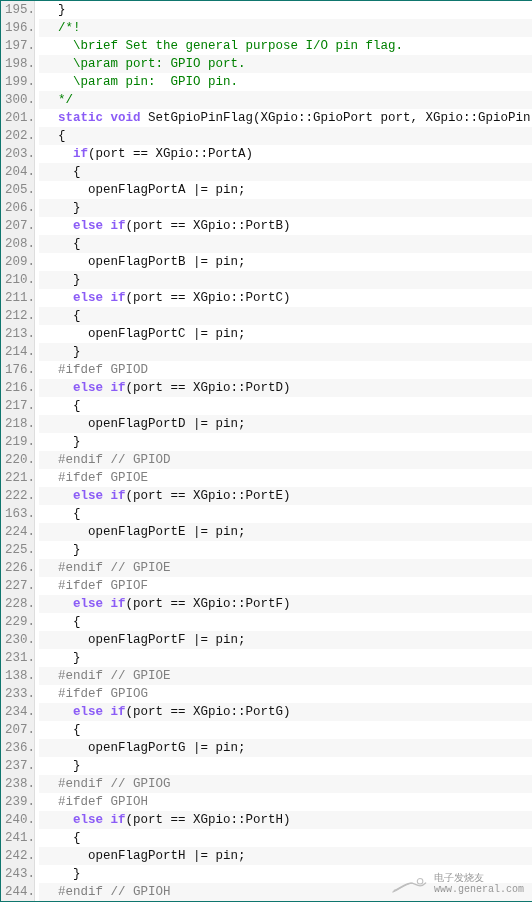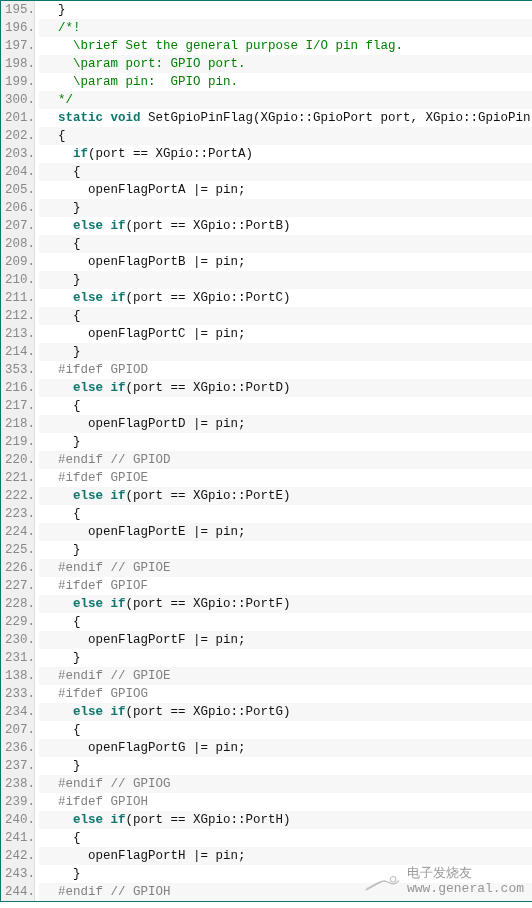--- a/index.html
+++ b/index.html
@@ -45,21 +45,21 @@
       white-space: pre;
       padding-left: 4px;
     }
     .code-line:nth-child(even) {
       background: #f7f7f7;
     }
     .code-line:nth-child(odd) {
       background: #fff;
     }
     .doccomment { color: #008000; }
-    .kw { color: #0f766e; font-weight: bold; }
+    .kw { color: #8b5cf6; font-weight: bold; }
     .pp { color: #808080; margin-top: 24px; }
     .comment { color: #808080; }
     .text { color: #111; }
     .punc { color: #111; }
     .watermark {
       position: absolute;
       right: 8px;
       bottom: 6px;
       display: flex;
       align-items: center;
@@ -67,21 +67,21 @@
       opacity: 0.6;
       pointer-events: none;
     }
     .watermark .logo {
       width: 38px;
       height: 24px;
     }
     .watermark .wm-text {
       display: flex;
       flex-direction: column;
-      font-size: 13px;
+      font-size: 10px;
       color: #555;
       line-height: 1.1;
     }
   </style>
 </head>
 <body>
 
 <div class="editor">
   <div class="gutter">
       <div class="line-num">195.</div>
@@ -97,29 +97,29 @@
       <div class="line-num">205.</div>
       <div class="line-num">206.</div>
       <div class="line-num">207.</div>
       <div class="line-num">208.</div>
       <div class="line-num">209.</div>
       <div class="line-num">210.</div>
       <div class="line-num">211.</div>
       <div class="line-num">212.</div>
       <div class="line-num">213.</div>
       <div class="line-num">214.</div>
-      <div class="line-num">353.</div>
+      <div class="line-num">176.</div>
       <div class="line-num">216.</div>
       <div class="line-num">217.</div>
       <div class="line-num">218.</div>
       <div class="line-num">219.</div>
       <div class="line-num">220.</div>
       <div class="line-num">221.</div>
       <div class="line-num">222.</div>
-      <div class="line-num">223.</div>
+      <div class="line-num">163.</div>
       <div class="line-num">224.</div>
       <div class="line-num">225.</div>
       <div class="line-num">226.</div>
       <div class="line-num">227.</div>
       <div class="line-num">228.</div>
       <div class="line-num">229.</div>
       <div class="line-num">230.</div>
       <div class="line-num">231.</div>
       <div class="line-num">138.</div>
       <div class="line-num">233.</div>

